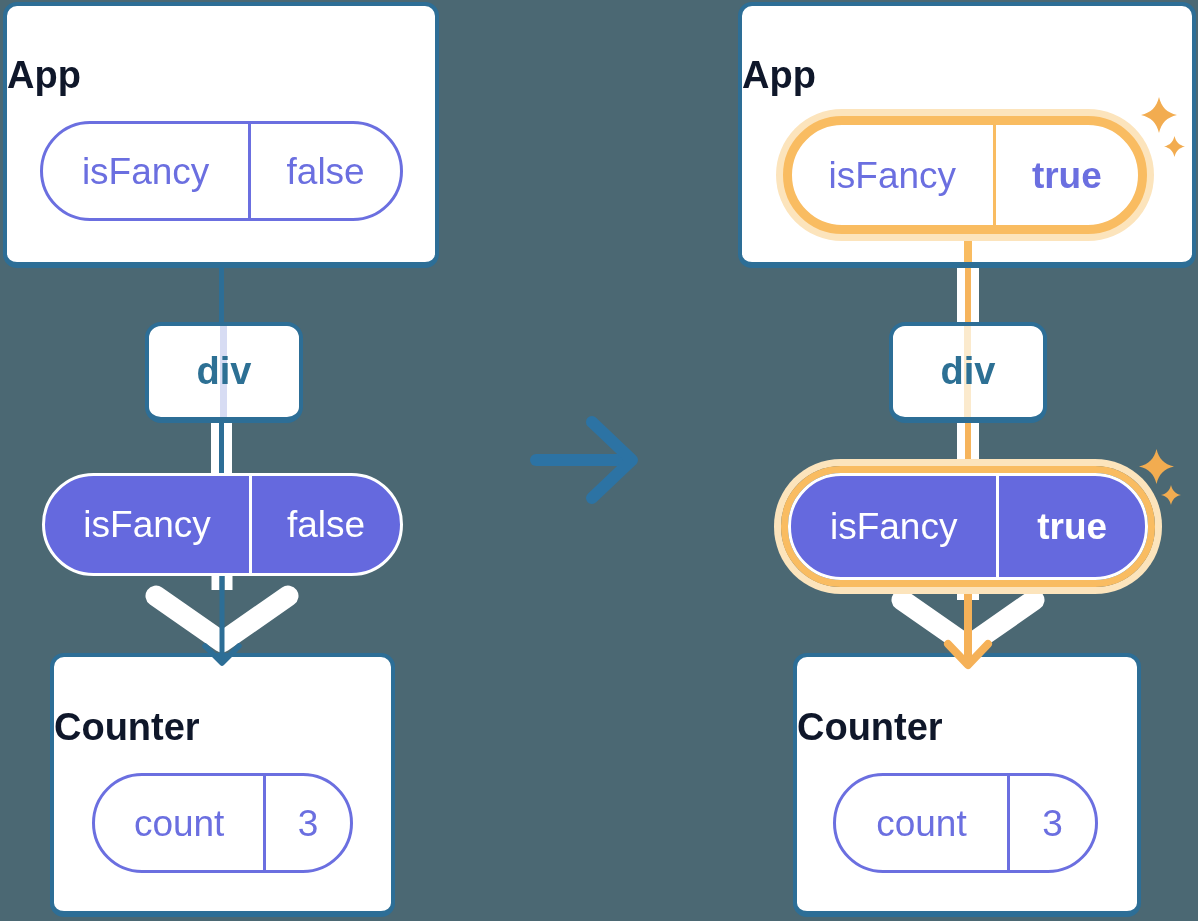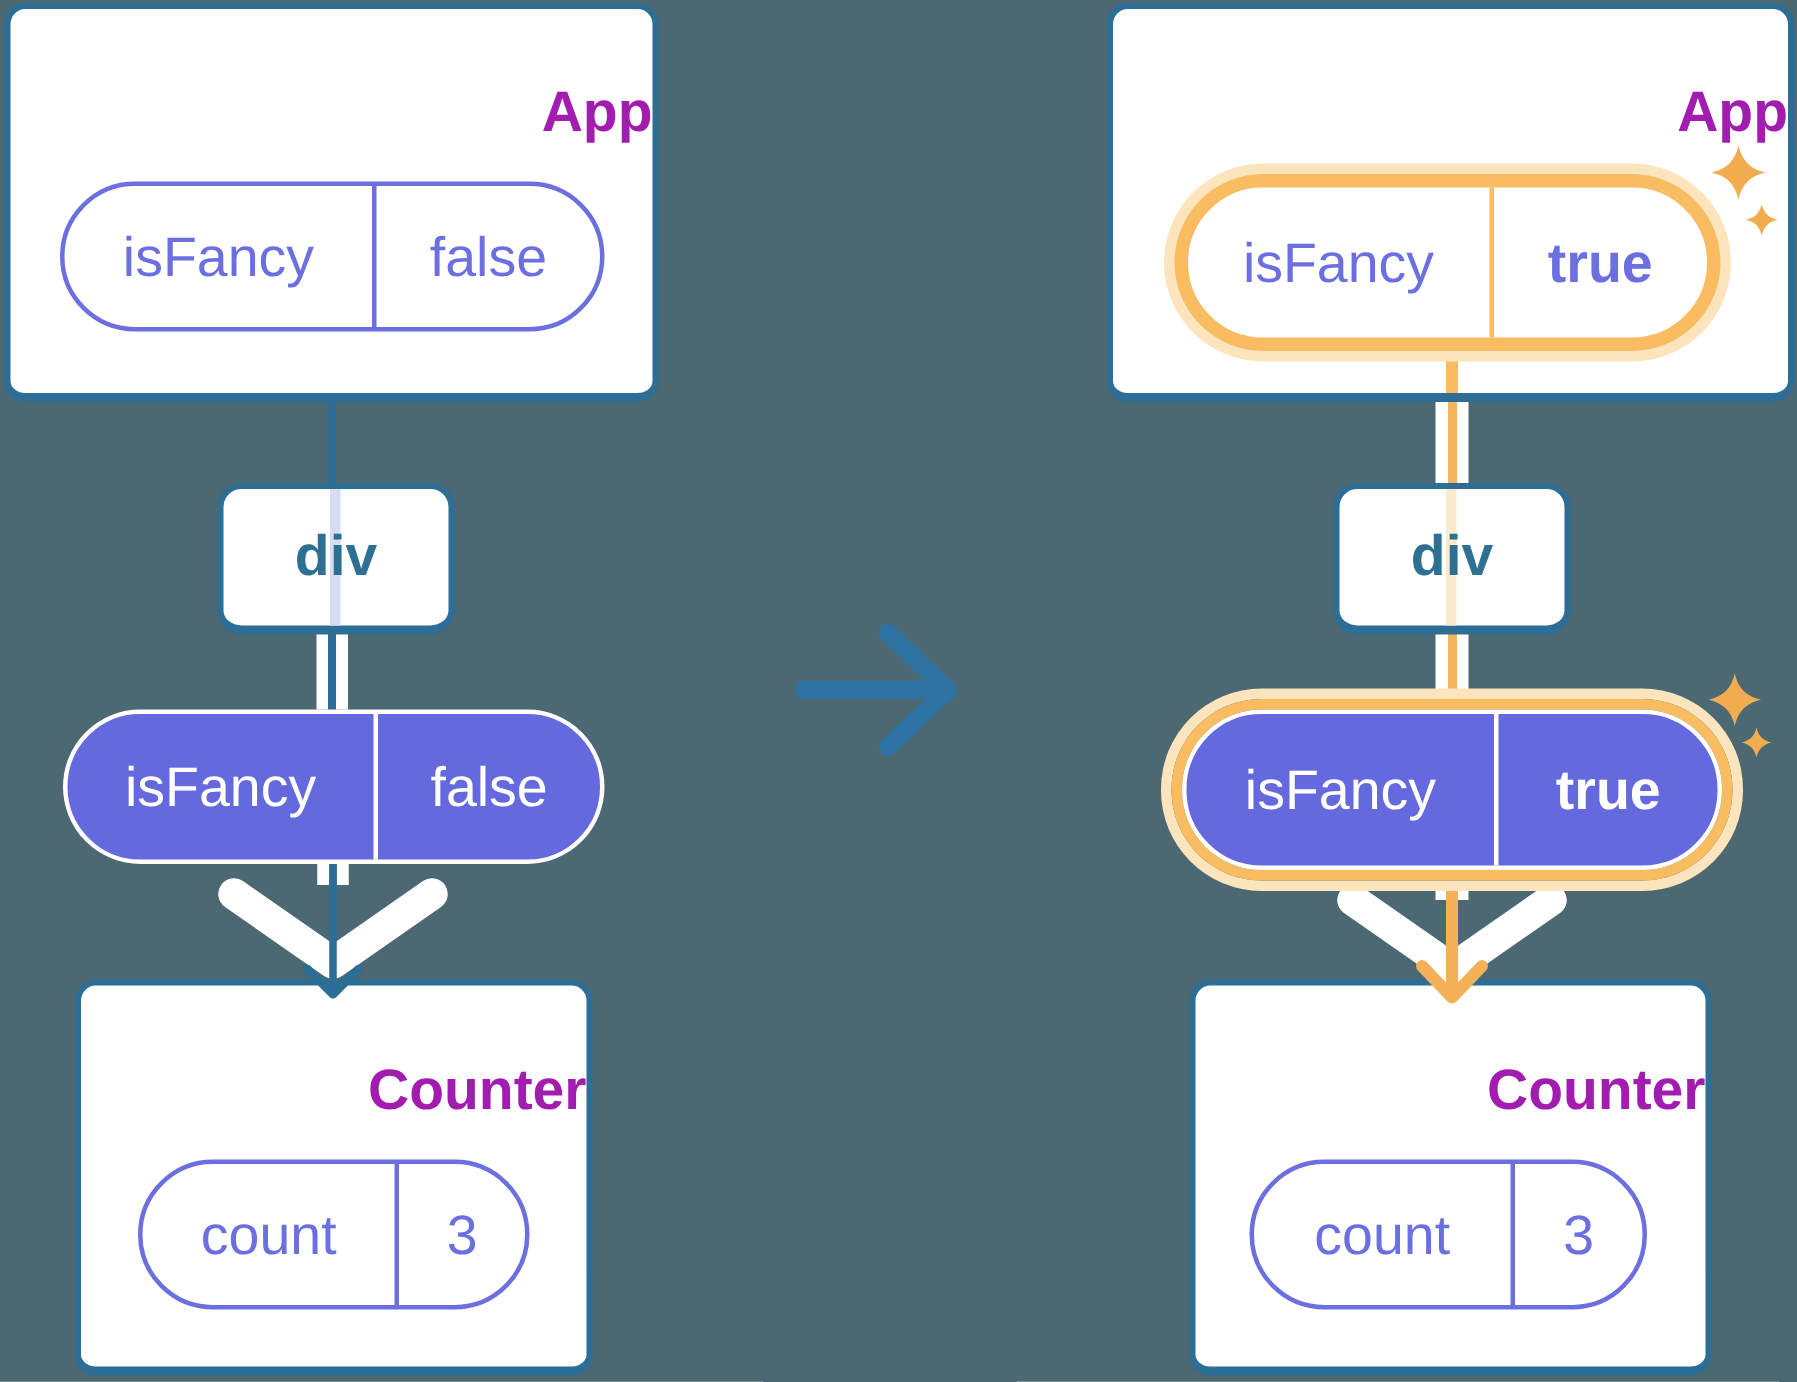--- a/index.html
+++ b/index.html
@@ -5,21 +5,21 @@
   html,body{margin:0;padding:0;}
   .stage{
     position:relative;width:1198px;height:921px;background:#4B6873;
     font-family:"Liberation Sans",sans-serif;overflow:hidden;
   }
   .layer{position:absolute;inset:0;}
   .card{
     position:absolute;background:#fff;border:4px solid #2D6E96;border-bottom-width:6px;
     border-radius:14px;box-sizing:border-box;z-index:1;
   }
-  .card-title{margin-top:50px;text-align:right;font-size:38px;font-weight:600;color:#a21caf;line-height:1;}
+  .card-title{margin-top:50px;text-align:left;font-size:38px;font-weight:600;color:#0f172a;line-height:1;}
   .counter .card-title{margin-top:51px;}
   .divbox{display:flex;align-items:center;justify-content:center;
     font-size:38px;font-weight:600;color:#2D7094;border-radius:16px;}
   .track{position:absolute;top:0;bottom:0;left:50%;width:7px;margin-left:-4px;}
   .b-div .track{background:#D7DCF3;}
   .a-div .track{background:#FBEACD;}
   .divbox span{position:relative;}
 
   .pill{display:flex;box-sizing:border-box;position:absolute;}
   .pill .cell{display:flex;align-items:center;justify-content:center;font-size:37px;line-height:1;}

